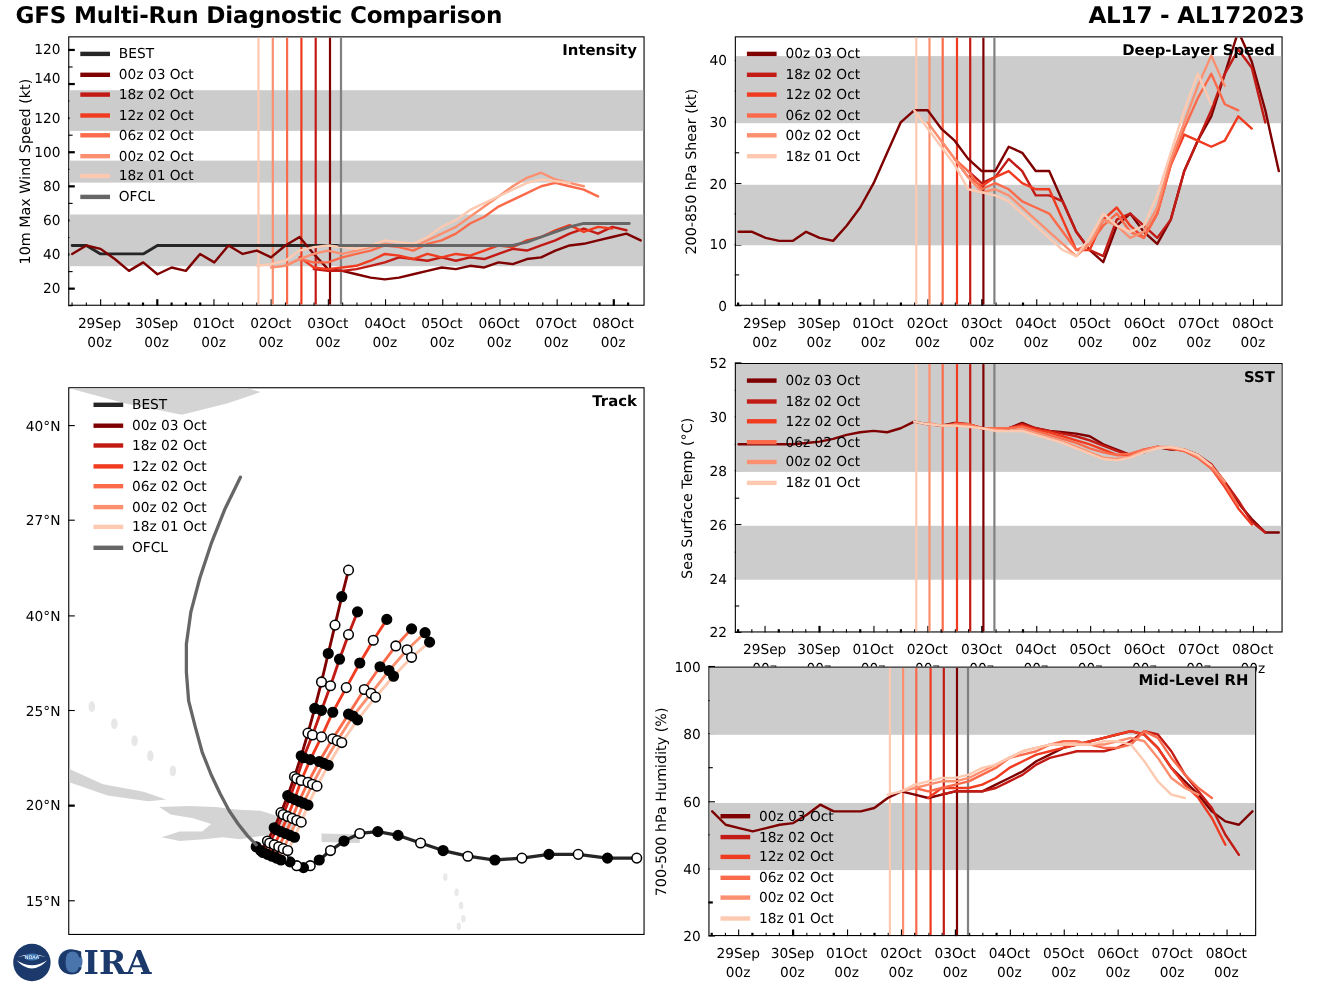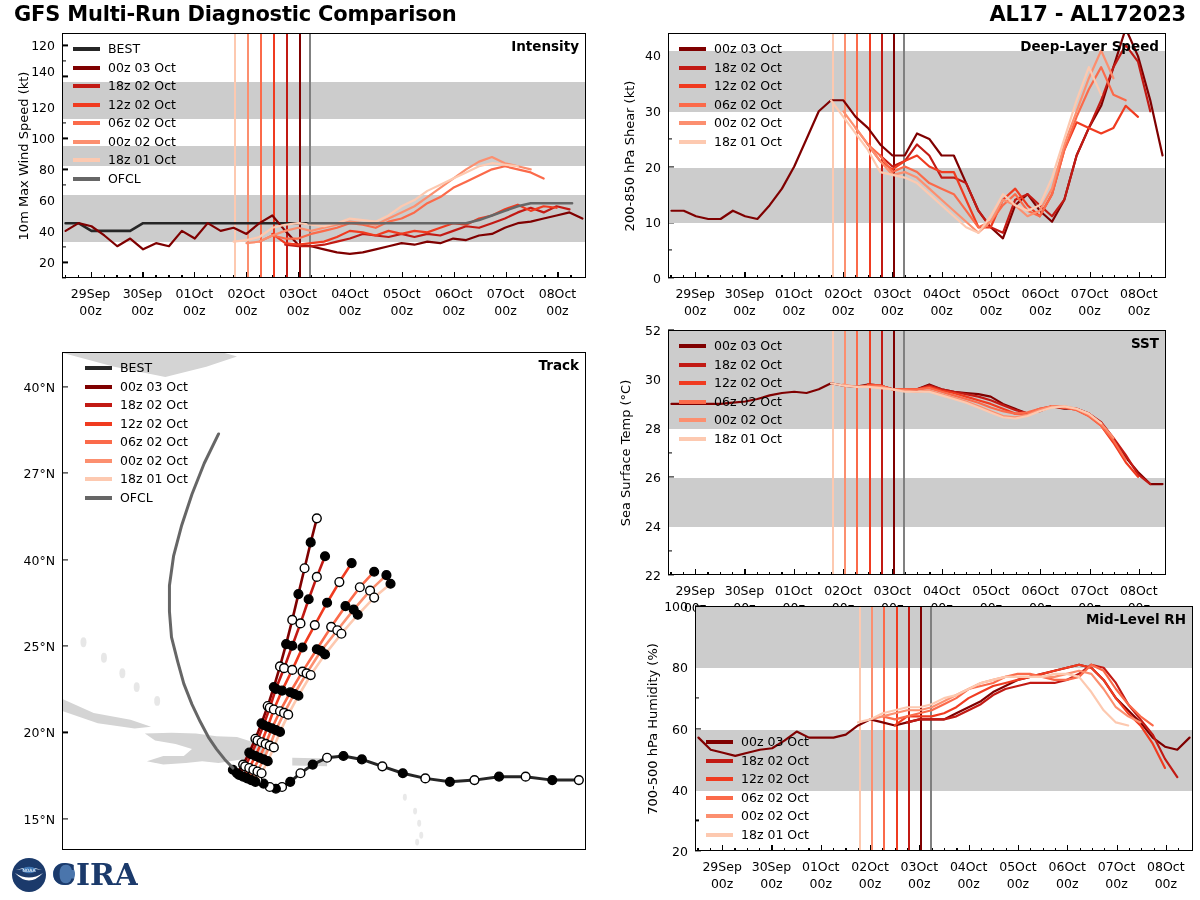--- a/index.html
+++ b/index.html
@@ -733,21 +733,21 @@
         <div>00z</div>
       </div>
       <div class="xtickmark" style="left: 470.881px; bottom: auto; position: absolute; top: 239px;"></div>
       <div class="xtickmark minor" style="left: 446.228px; position: absolute; top: 241.5px;"></div>
       <div class="xtickmark minor" style="left: 458.554px; position: absolute; top: 241.5px;"></div>
       <div class="xtickmark minor" style="left: 483.208px; position: absolute; top: 241.5px;"></div>
     </div>
   <div class="ylabel" style="left:-50px; top:50%; transform:translateY(0) rotate(-90deg) translateX(-50%);">Sea Surface Temp (°C)</div>
 </div>
 
-<div class="panel" style="left:695px; top:606px; width:498px; height:245px;">
+<div class="panel" style="left:644px; top:606px; width:498px; height:245px;">
   <div class="plotbox">
     <div class="bands">
         <div class="band" style="top: 122.5px; height: 61.25px;"></div>
         <div class="band" style="top: 0px; height: 61.25px;"></div>
       </div>
     <div class="vlines">
         <div class="vline" style="left: 162.713px; background: rgb(253, 201, 176);"></div>
         <div class="vline" style="left: 175.04px; background: rgb(252, 143, 111);"></div>
         <div class="vline" style="left: 187.366px; background: rgb(251, 106, 74);"></div>
         <div class="vline" style="left: 199.693px; background: rgb(240, 59, 32);"></div>

